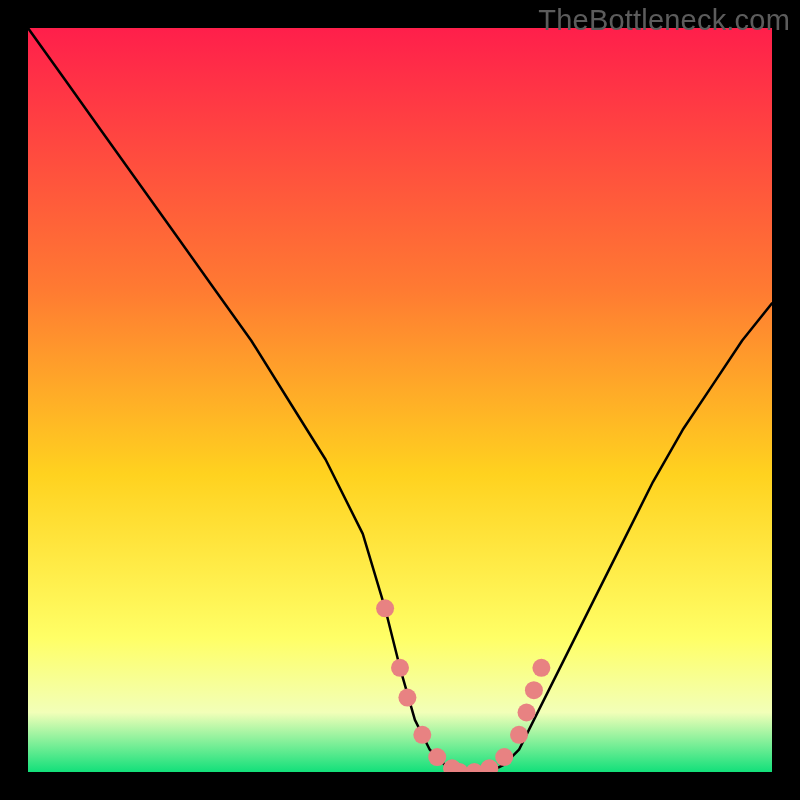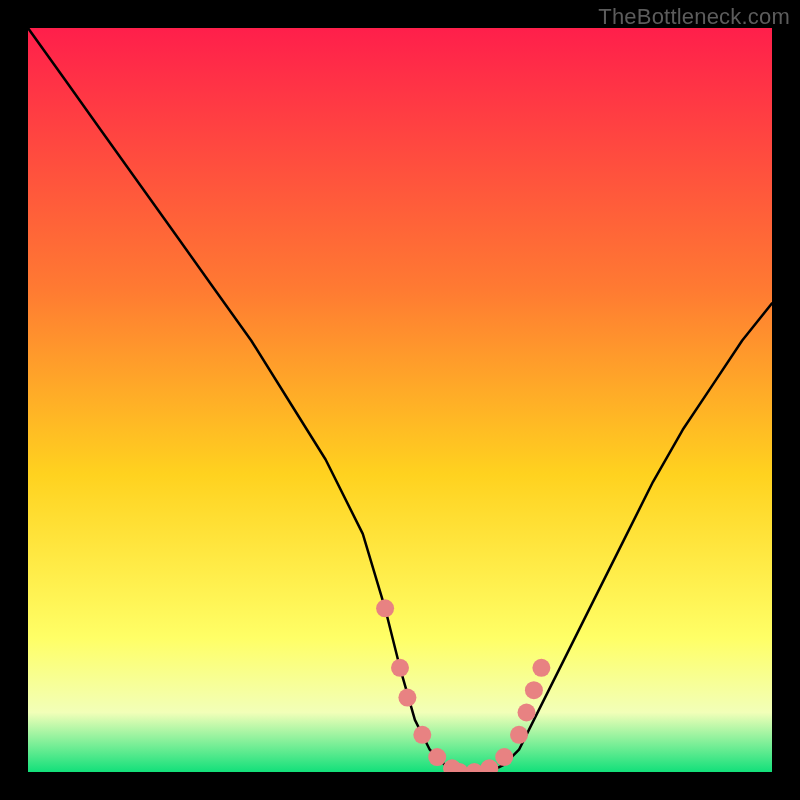--- a/index.html
+++ b/index.html
@@ -25,21 +25,21 @@
     top: 28px;
     width: 744px;
     height: 744px;
     overflow: hidden;
   }
   .watermark {
     position: absolute;
     top: 4px;
     right: 10px;
     color: #5c5c5c;
-    font-size: 22px;
+    font-size: 29px;
     font-weight: 500;
     letter-spacing: 0.2px;
     z-index: 10;
   }
   svg {
     display: block;
   }
 </style>
 </head>
 <body>

